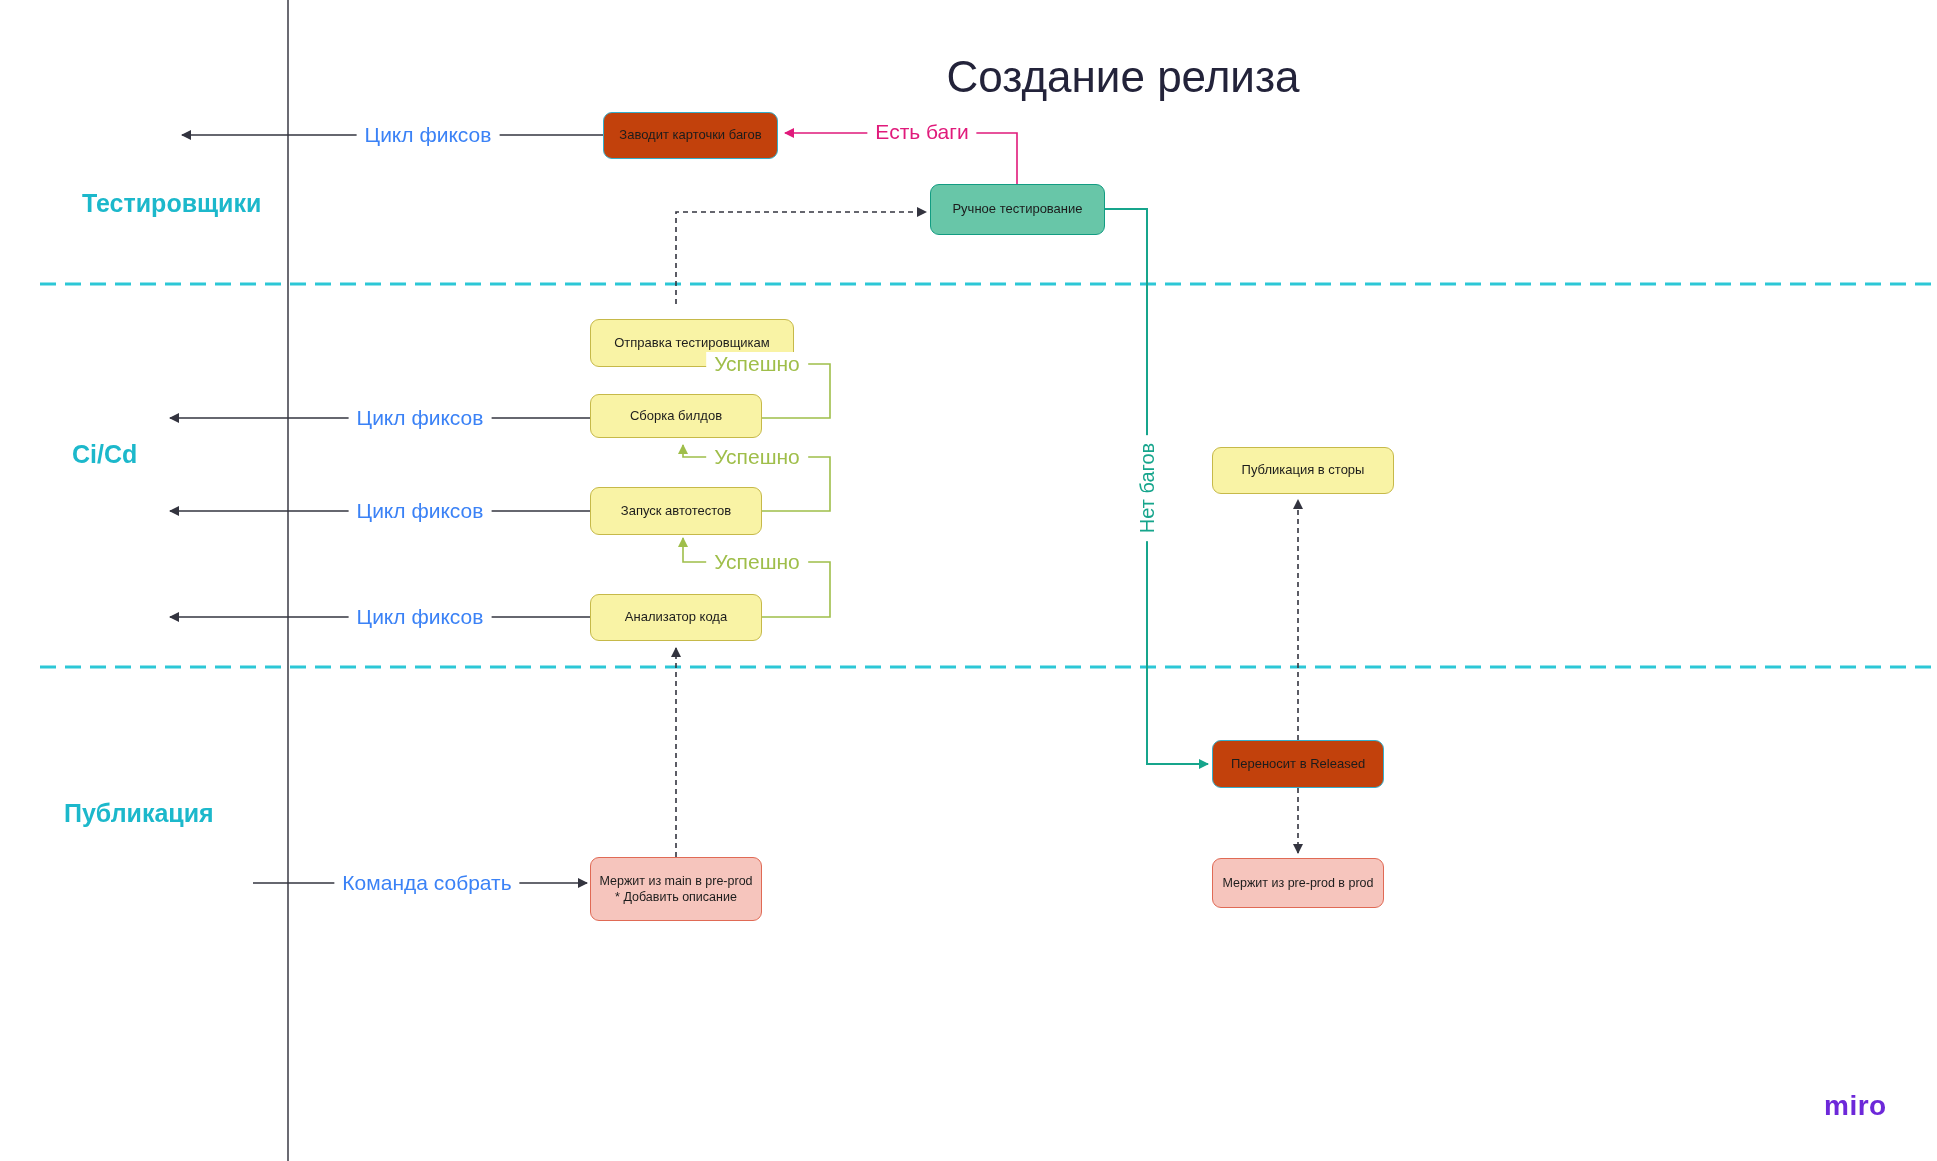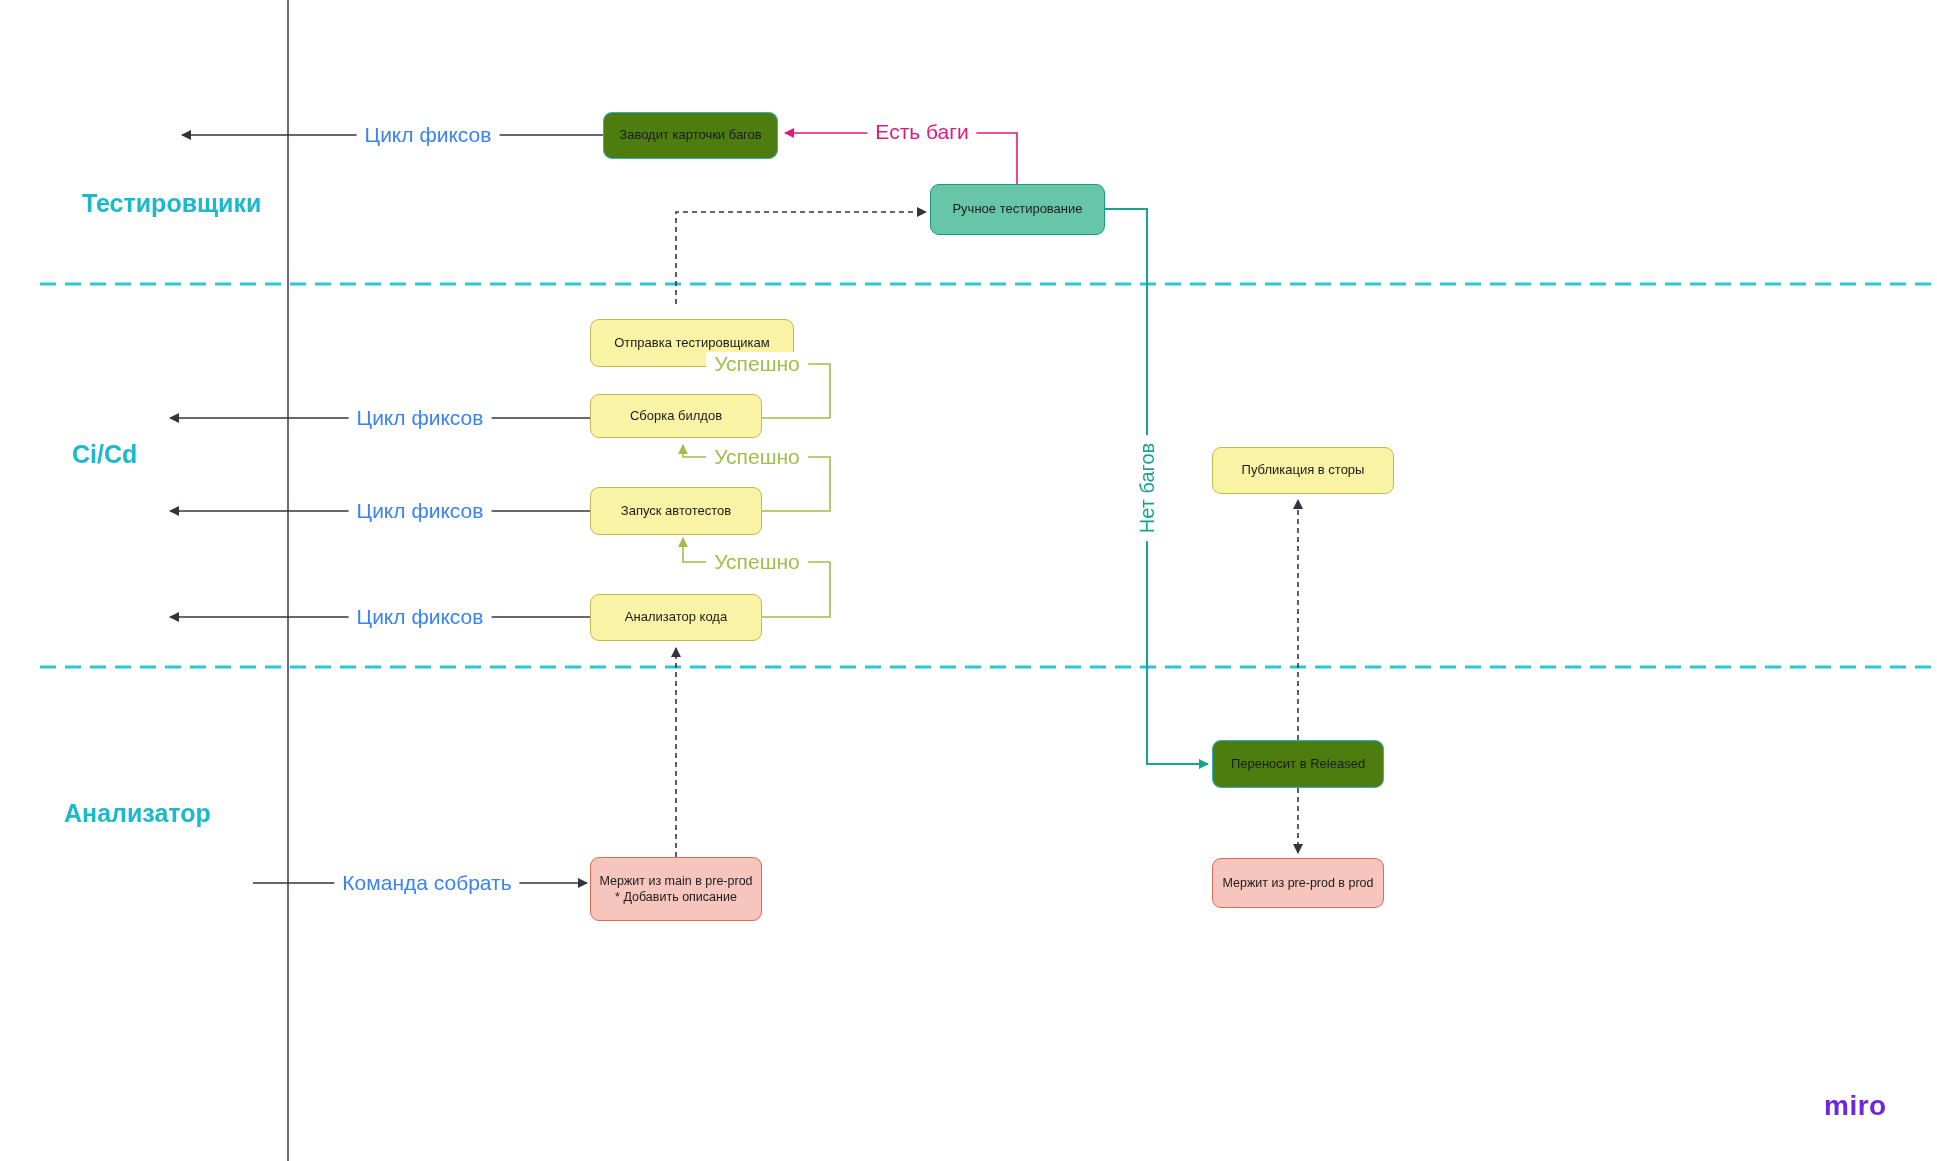--- a/index.html
+++ b/index.html
@@ -33,21 +33,21 @@
     position:absolute;
     display:flex;flex-direction:column;align-items:center;justify-content:center;
     text-align:center;
     border-radius:9px;
     font-size:13px;color:#1c1c1c;
     border:1.5px solid #000;
     box-sizing:border-box;
     padding:2px 8px;line-height:1.3;
   }
   .node.yellow{background:#F9F3A5;border-color:#C6B949;}
-  .node.blue{background:#4d7c0f;border-color:#35AECB;}
+  .node.blue{background:#c2410c;border-color:#35AECB;}
   .node.teal{background:#68C6A8;border-color:#129C82;}
   .node.pink{background:#F6C5BD;border-color:#E06A55;font-size:12.5px;}
   .edge-label{
     position:absolute;
     transform:translate(-50%,-50%);
     background:#ffffff;
     padding:0 8px;
     font-size:21px;
     white-space:nowrap;
     color:#3b82f6;
@@ -98,24 +98,25 @@
 
     <path class="e-pink" d="M1017 184 V133 H785" marker-end="url(#aw-pink)"></path>
 
     <path class="e-green" d="M762 418 H830 V364 H683 V355" marker-end="url(#aw-green)"></path>
     <path class="e-green" d="M762 511 H830 V457 H683 V445" marker-end="url(#aw-green)"></path>
     <path class="e-green" d="M762 617 H830 V562 H683 V538" marker-end="url(#aw-green)"></path>
 
     <path class="e-teal" d="M1105 209 H1147 V764 H1208" marker-end="url(#aw-teal)"></path>
   </svg>
 
+  <div class="board-title">Создание релиза</div>
 
   <div class="lane-label" style="left:82px;top:189px">Тестировщики</div>
   <div class="lane-label" style="left:72px;top:440px">Ci/Cd</div>
-  <div class="lane-label" style="left:64px;top:799px">Анализатор</div>
+  <div class="lane-label" style="left:64px;top:799px">Публикация</div>
 
   <div class="node blue" style="left:603px;top:112px;width:175px;height:47px">Заводит карточки багов</div>
   <div class="node teal" style="left:930px;top:184px;width:175px;height:51px">Ручное тестирование</div>
   <div class="node yellow" style="left:590px;top:319px;width:204px;height:48px">Отправка тестировщикам</div>
   <div class="node yellow" style="left:590px;top:394px;width:172px;height:44px">Сборка билдов</div>
   <div class="node yellow" style="left:590px;top:487px;width:172px;height:48px">Запуск автотестов</div>
   <div class="node yellow" style="left:590px;top:594px;width:172px;height:47px">Анализатор кода</div>
   <div class="node pink" style="left:590px;top:857px;width:172px;height:64px">
     <span>Мержит из main в pre-prod</span>
     <span>* Добавить описание</span>

